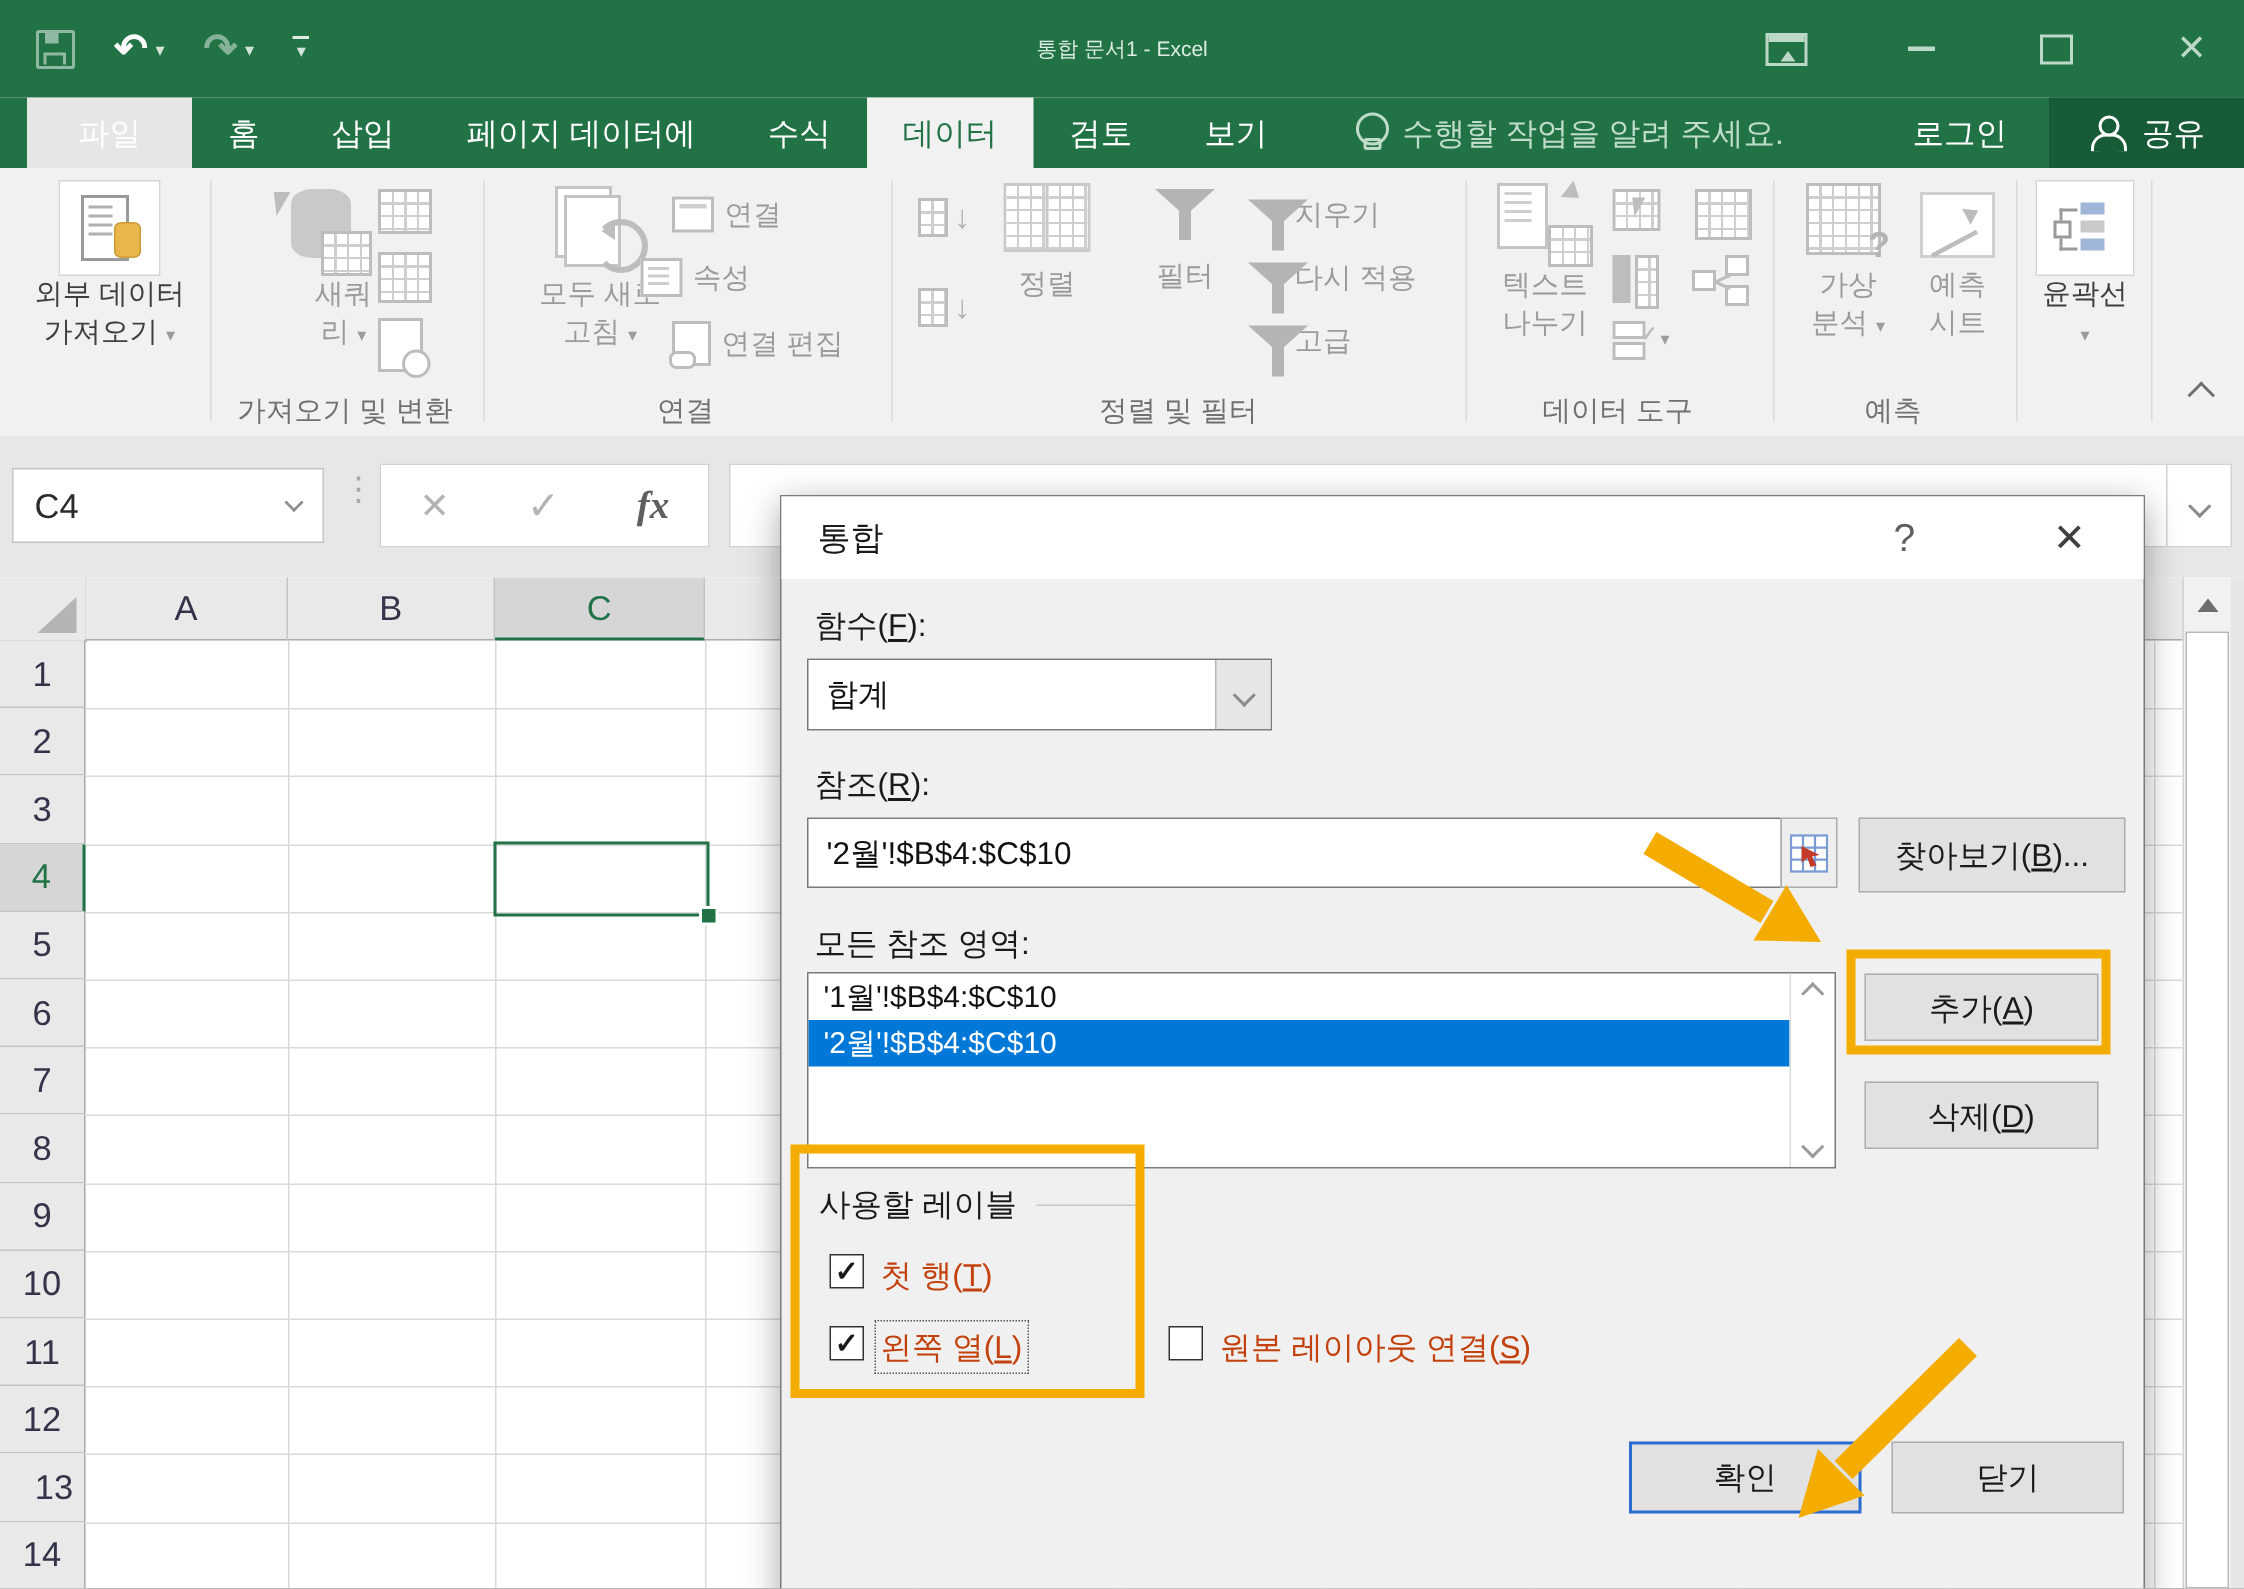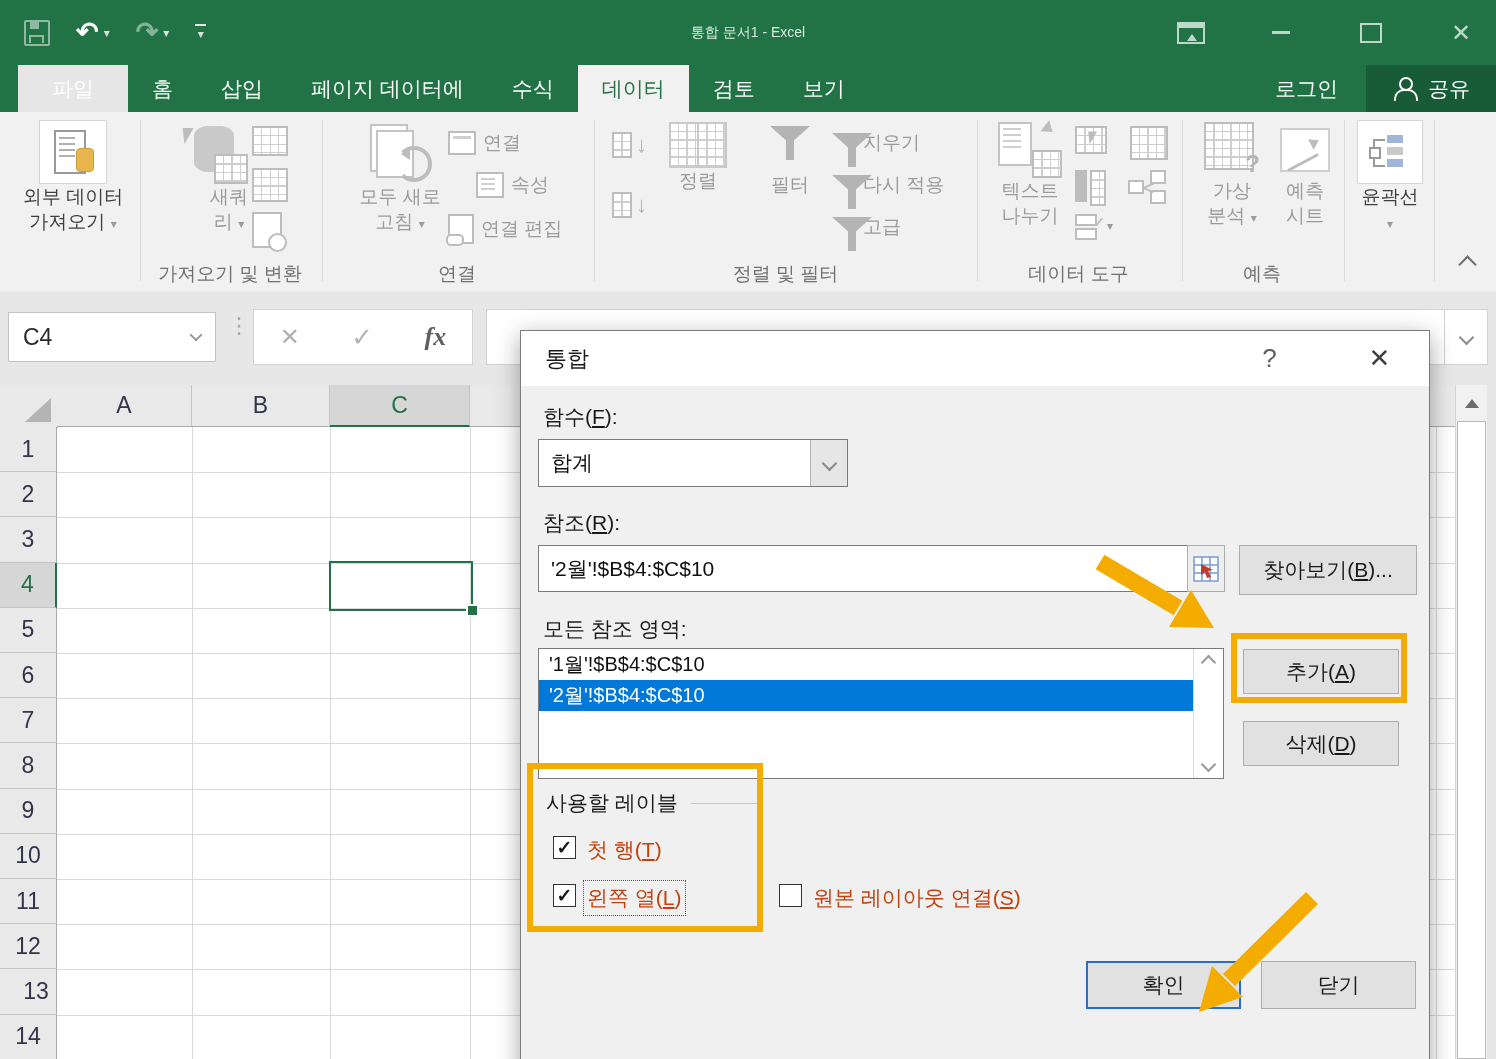--- a/index.html
+++ b/index.html
@@ -185,20 +185,27 @@
 
   <div class="tabbar">
     <div class="tab file">파일</div>
     <div class="tab">홈</div>
     <div class="tab">삽입</div>
     <div class="tab">페이지 데이터에</div>
     <div class="tab">수식</div>
     <div class="tab active">데이터</div>
     <div class="tab">검토</div>
     <div class="tab">보기</div>
+    <div class="tellme">
+      <span class="bulb">
+          <span class="b1"></span>
+          <span class="b2"></span>
+        </span>
+      <span>수행할 작업을 알려 주세요.</span>
+    </div>
     <div class="login">로그인</div>
     <div class="share">
       <span class="person"></span>
       <span>공유</span>
     </div>
   </div>
 
   <div class="ribbon">
 
     <div class="bigbtn" style="left:18px;top:8px;width:110px;">
@@ -246,21 +253,21 @@
       </div>
       <div class="txt txt-dim"><span>모두 새로</span><br>
         <span>고침</span> <span class="caret-g">▾</span></div>
     </div>
     <div class="smallrow" style="left:448px;top:18px;">
       <span style="width:24px;height:20px;border:2px solid #bdbdbd;background:#fff;position:relative;">
           <span style="position:absolute;left:3px;top:3px;right:3px;height:3px;background:#cfcfcf;"></span>
         </span>
       <span>연결</span>
     </div>
-    <div class="smallrow" style="left:476px;top:60px;">
+    <div class="smallrow" style="left:427px;top:60px;">
       <span style="width:24px;height:22px;border:2px solid #bdbdbd;background:#fff;position:relative;">
           <span style="position:absolute;left:3px;top:4px;width:14px;height:2px;background:#cfcfcf;box-shadow:0 5px 0 #cfcfcf,0 10px 0 #cfcfcf;"></span>
         </span>
       <span>속성</span>
     </div>
     <div class="smallrow" style="left:448px;top:102px;">
       <span style="width:22px;height:26px;border:2px solid #bdbdbd;background:#fff;position:relative;">
           <span style="position:absolute;left:-4px;bottom:-4px;width:14px;height:8px;border:2px solid #bdbdbd;border-radius:5px;background:#fff;"></span>
         </span>
       <span>연결 편집</span>
@@ -274,21 +281,21 @@
     </div>
     <div style="position:absolute;left:612px;top:80px;display:flex;gap:4px;align-items:center;">
       <span class="ic-grid" style="width:16px;height:22px;"></span>
         <span class="sort-arrow">↓</span>
     </div>
     <div class="bigbtn" style="left:658px;top:10px;width:80px;">
       <div style="display:flex;border:2px solid #c9c9c9;background:#fff;">
         <span class="ic-grid" style="width:26px;height:42px;border:none;border-right:2px solid #c9c9c9;"></span>
         <span class="ic-grid" style="width:26px;height:42px;border:none;"></span>
       </div>
-      <div class="txt txt-dim" style=""><span>정렬</span></div>
+      <div class="txt txt-dim" style="margin-top:10px;font-family:Liberation Mono, monospace;"><span>정렬</span></div>
     </div>
     <div class="bigbtn" style="left:752px;top:12px;width:76px;">
       <span class="ic-funnel"></span>
       <div class="txt txt-dim" style="margin-top:8px;"><span>필터</span></div>
     </div>
     <div class="smallrow" style="left:830px;top:18px;">
       <span style="width:26px;height:24px;position:relative;"><span class="ic-funnel sm"></span></span>
       <span>지우기</span>
     </div>
     <div class="smallrow" style="left:830px;top:60px;">

